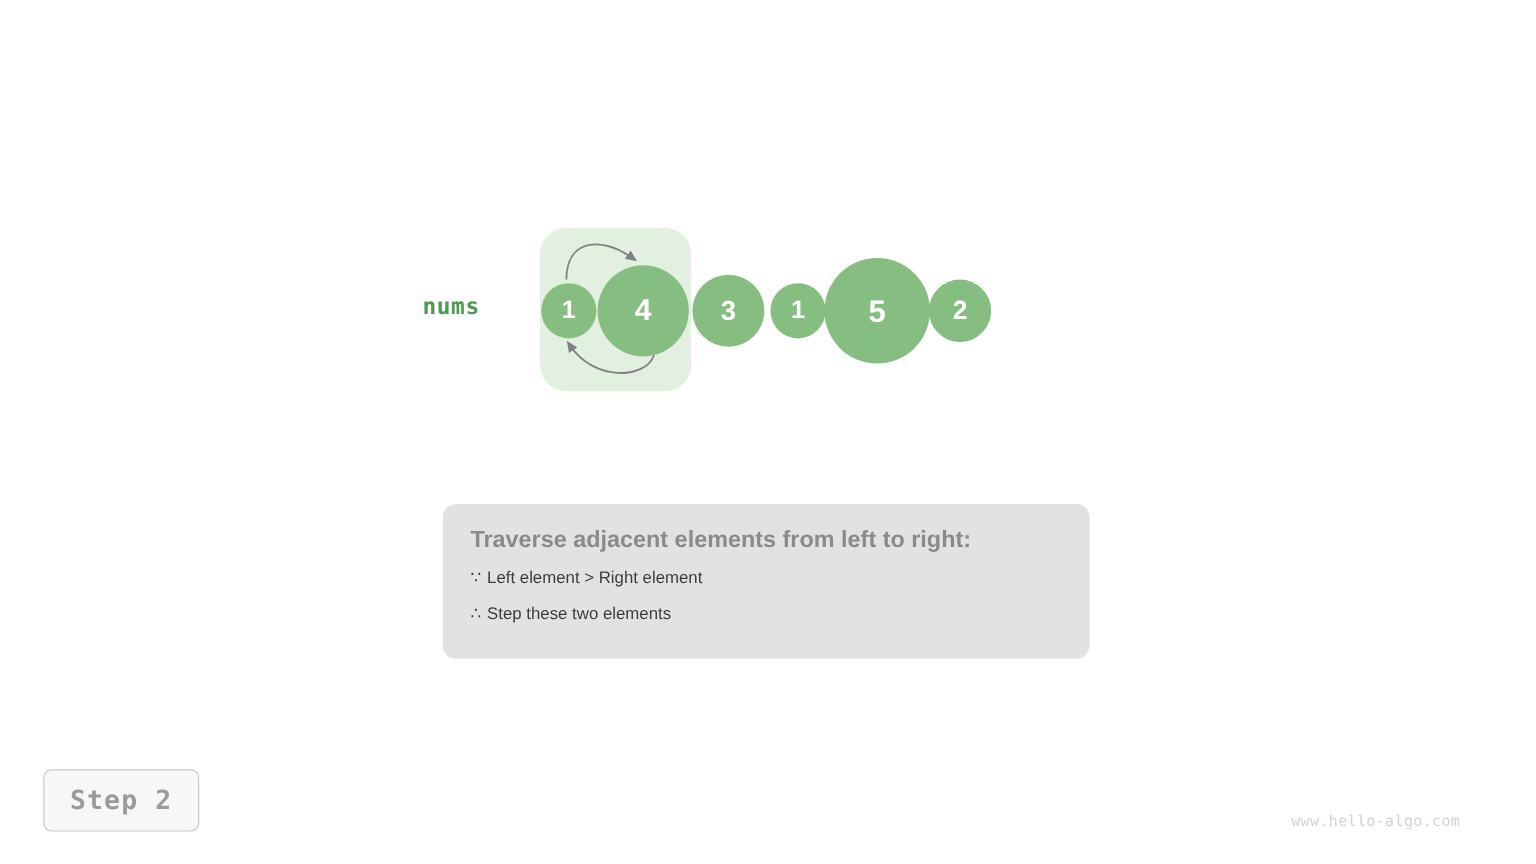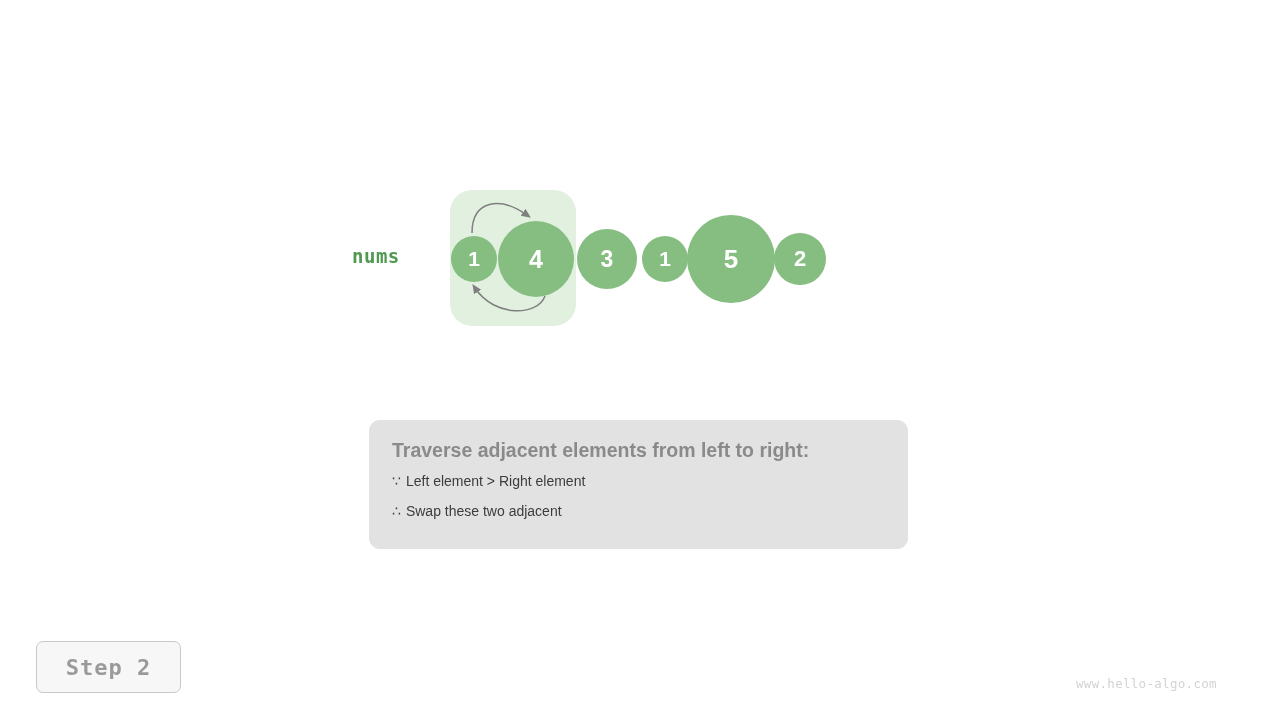--- a/index.html
+++ b/index.html
@@ -100,21 +100,21 @@
   .desc-sym {
     display: inline-block;
     margin-right: 5px;
   }
 
   
   .step-badge {
     position: absolute;
     left: 36px;
     top: 641px;
-    width: 145px;
+    width: 130px;
     height: 52px;
     background: #f7f7f7;
     border: 1.4px solid #c9c9c9;
     border-radius: 7px;
     display: flex;
     align-items: center;
     justify-content: center;
     box-sizing: border-box;
   }
   .step-badge-text {
@@ -177,21 +177,21 @@
   <div class="node" style="left:774px; top:233px; width:52px; height:52px; font-size:22px;">
     <span>2</span>
   </div>
 
   <div class="desc-box">
     <p class="desc-title">Traverse adjacent elements from left to right:</p>
     <p class="desc-line">
       <span class="desc-sym">∵</span><span>Left element &gt; Right element</span>
     </p>
     <p class="desc-line">
-      <span class="desc-sym">∴</span><span>Swap these two adjacent</span>
+      <span class="desc-sym">∴</span><span>Step these two elements</span>
     </p>
   </div>
 
   <div class="step-badge">
     <span class="step-badge-text">Step 2</span>
   </div>
 
   <div class="watermark">www.hello-algo.com</div>
 
 </div>

